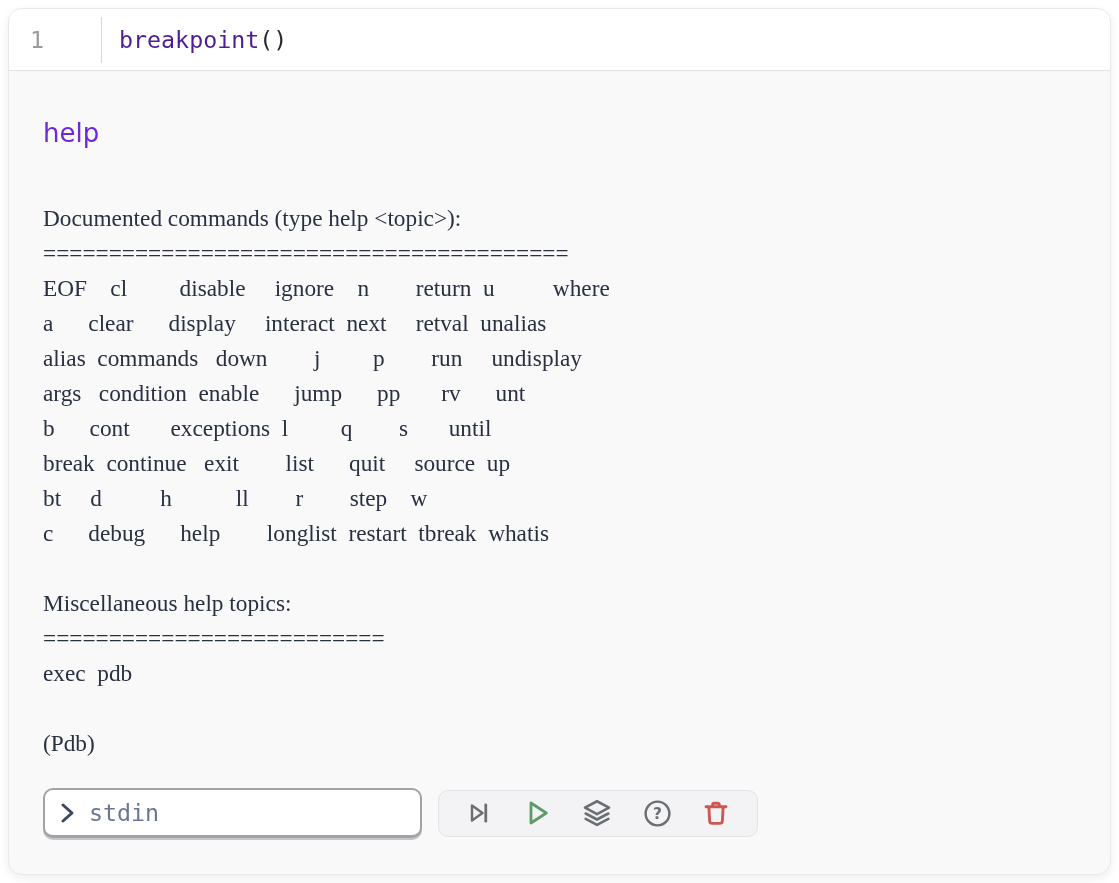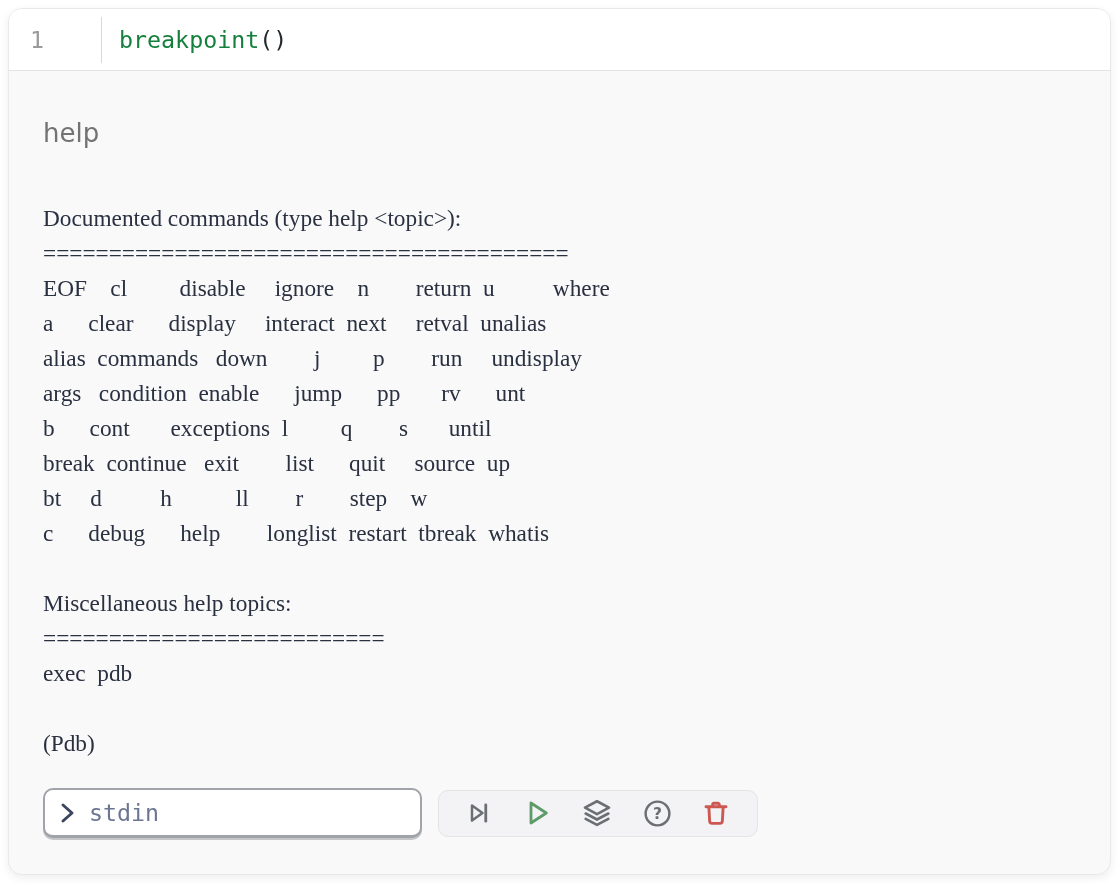--- a/index.html
+++ b/index.html
@@ -19,26 +19,26 @@
   .gutter {
     width:92px; display:flex; align-items:center; padding-left:21px;
     font-family:"DejaVu Sans Mono", monospace; font-size:23.3px; color:#9b9b9b;
   }
   .gutter-divider { width:1px; height:46px; background:#d9d9db; align-self:center; }
   .code-line {
     display:flex; align-items:center; padding-left:17px; flex:1;
     font-family:"DejaVu Sans Mono", monospace; font-size:23.3px; color:#24292e;
     cursor:text; white-space:pre;
   }
-  .tok-builtin { color:#15803d; }
+  .tok-builtin { color:#4c1d95; }
   
   .console { padding:46px 34px 0 34px; height:805px; }
   .echoed {
     font-family:"DejaVu Sans", sans-serif; font-size:26px; line-height:32px;
-    color:#737373;
+    color:#6d28d9;
   }
   .pdb-output {
     margin-top:52px;
     font-family:Liberation Serif, serif; font-size:23.3px; line-height:35px;
     color:#293040; white-space:pre;
   }
   
   .input-row { margin-top:27px; display:flex; align-items:center; }
   .stdin-wrapper {
     width:379px; height:50px; background:#ffffff;

